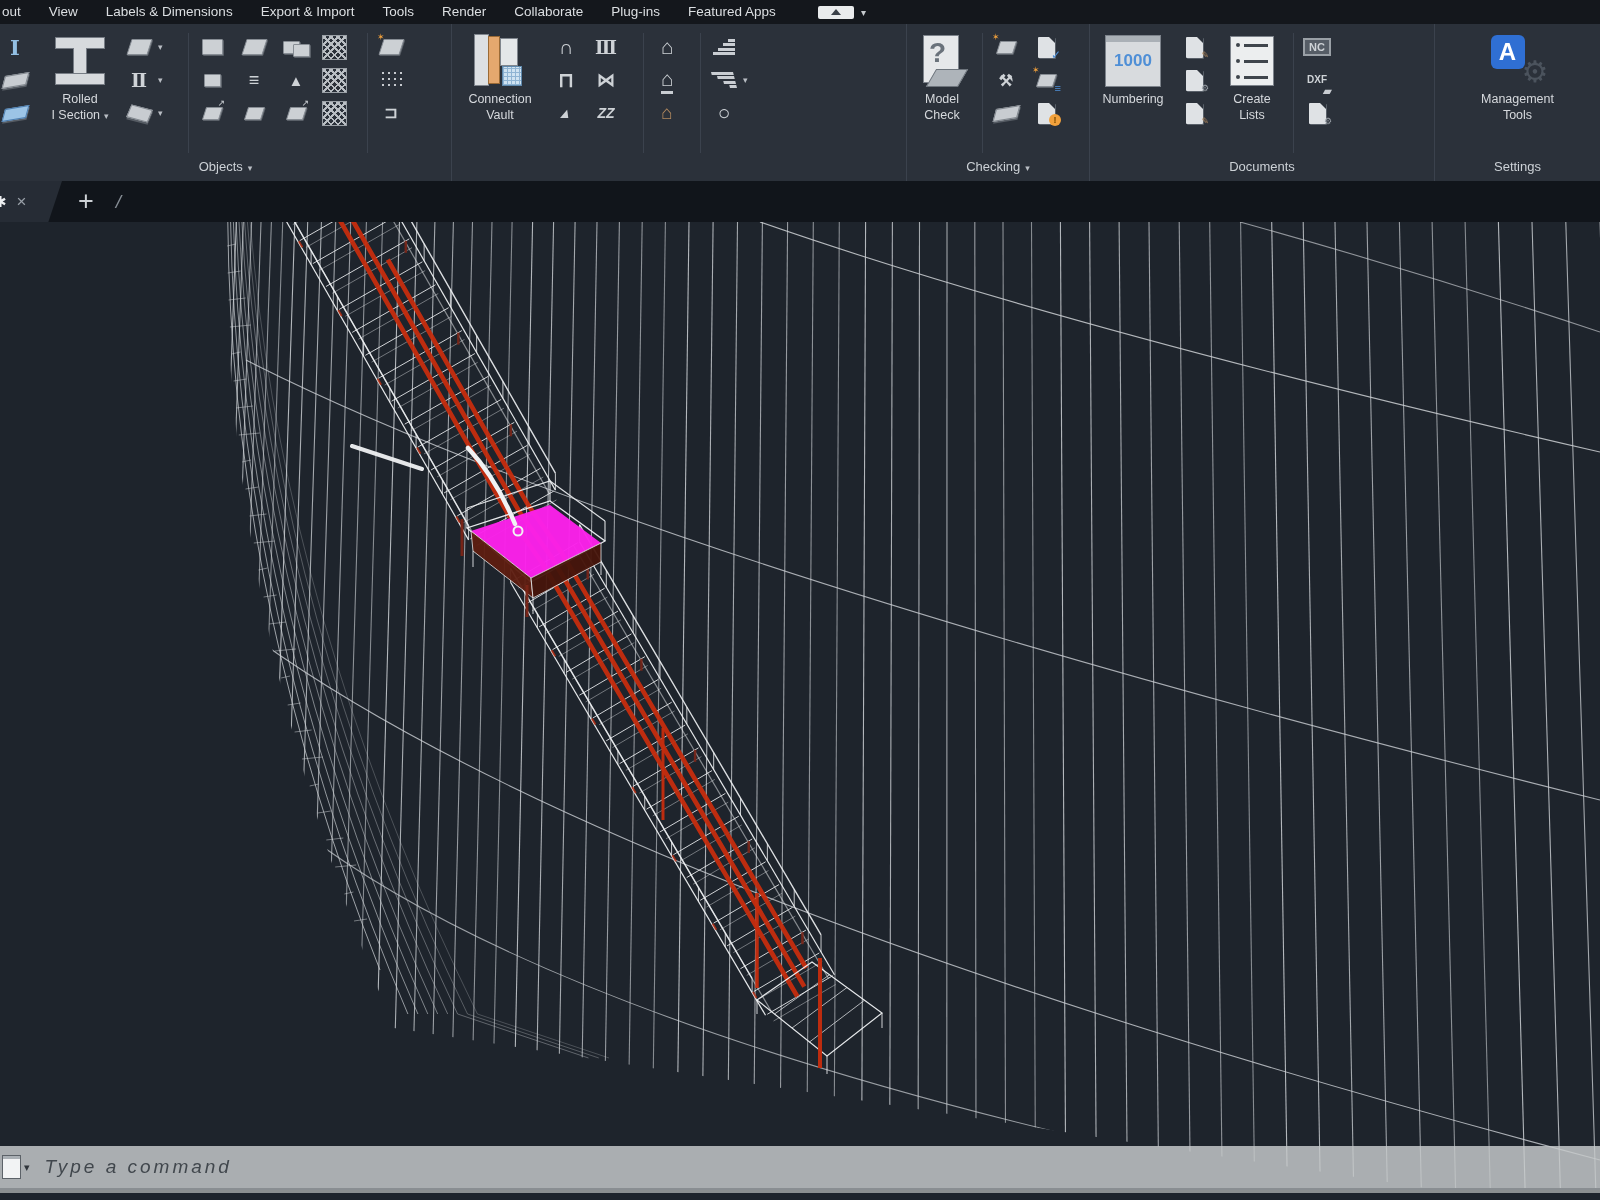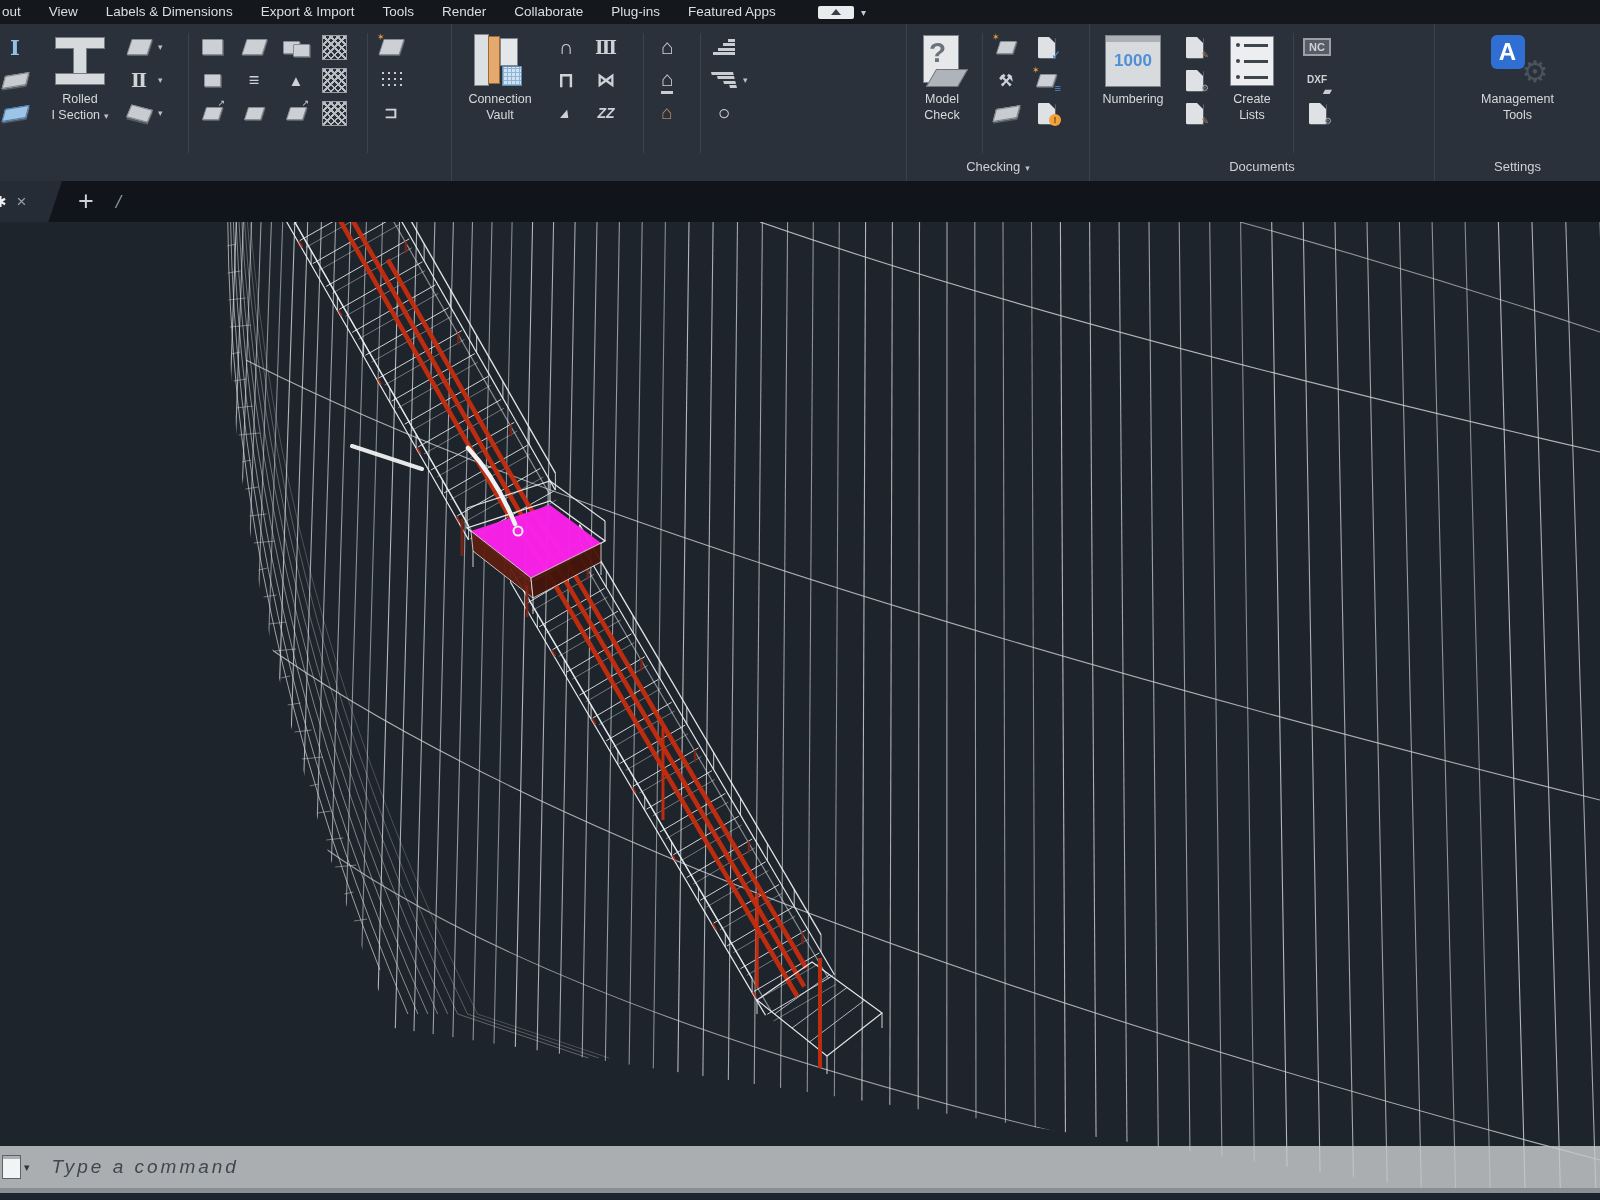--- a/index.html
+++ b/index.html
@@ -116,21 +116,21 @@
 
   
   #scene{position:absolute;left:0;top:222px;width:1600px;height:978px;z-index:1;background:#1e242c}
 
   
   .cmdbar{position:absolute;left:0;top:1146px;width:1600px;height:42px;background:rgba(198,201,203,0.84);
     display:flex;align-items:center;z-index:5}
   .cmdicon{width:17px;height:22px;background:#f2f3f4;border:1px solid #5c6268;margin-left:2px;
     box-shadow:inset 0 3px 0 #aab0b5}
   .cmdcaret{color:#2f353b;font-size:11px;margin-left:3px}
-  .cmdtext{font-style:italic;color:#41474d;font-size:19px;letter-spacing:3px;margin-left:22px}
+  .cmdtext{font-style:italic;color:#41474d;font-size:19px;letter-spacing:3px;margin-left:15px}
   .strip1{position:absolute;left:0;top:1188px;width:1600px;height:5px;background:#898e92;z-index:5}
   .strip2{position:absolute;left:0;top:1193px;width:1600px;height:7px;background:#1c232d;z-index:5}
 </style>
 </head>
 <body>
 
 <div id="stage">
 
   <div class="menubar">
     <div class="menu-item">out</div>
@@ -252,20 +252,23 @@
               <span class="chip skew"></span>
               <span class="badge tl orange">✶</span>
             </span>
           <span class="ic">
               <span class="dots"></span>
             </span>
           <span class="ic">
               <span class="gl" style="font-size:16px;transform:rotate(90deg)">⊓</span>
             </span>
         </div>
+      </div>
+      <div class="group-label">
+        <span>Objects</span><span class="gcaret">▾</span>
       </div>
     </div>
 
     <div class="group" style="width:455px">
       <div class="group-content">
         <div class="big" style="width:90px">
           <div class="bicon">
             <span class="cvault">
                 <span class="p1"></span>
                 <span class="bar"></span>

